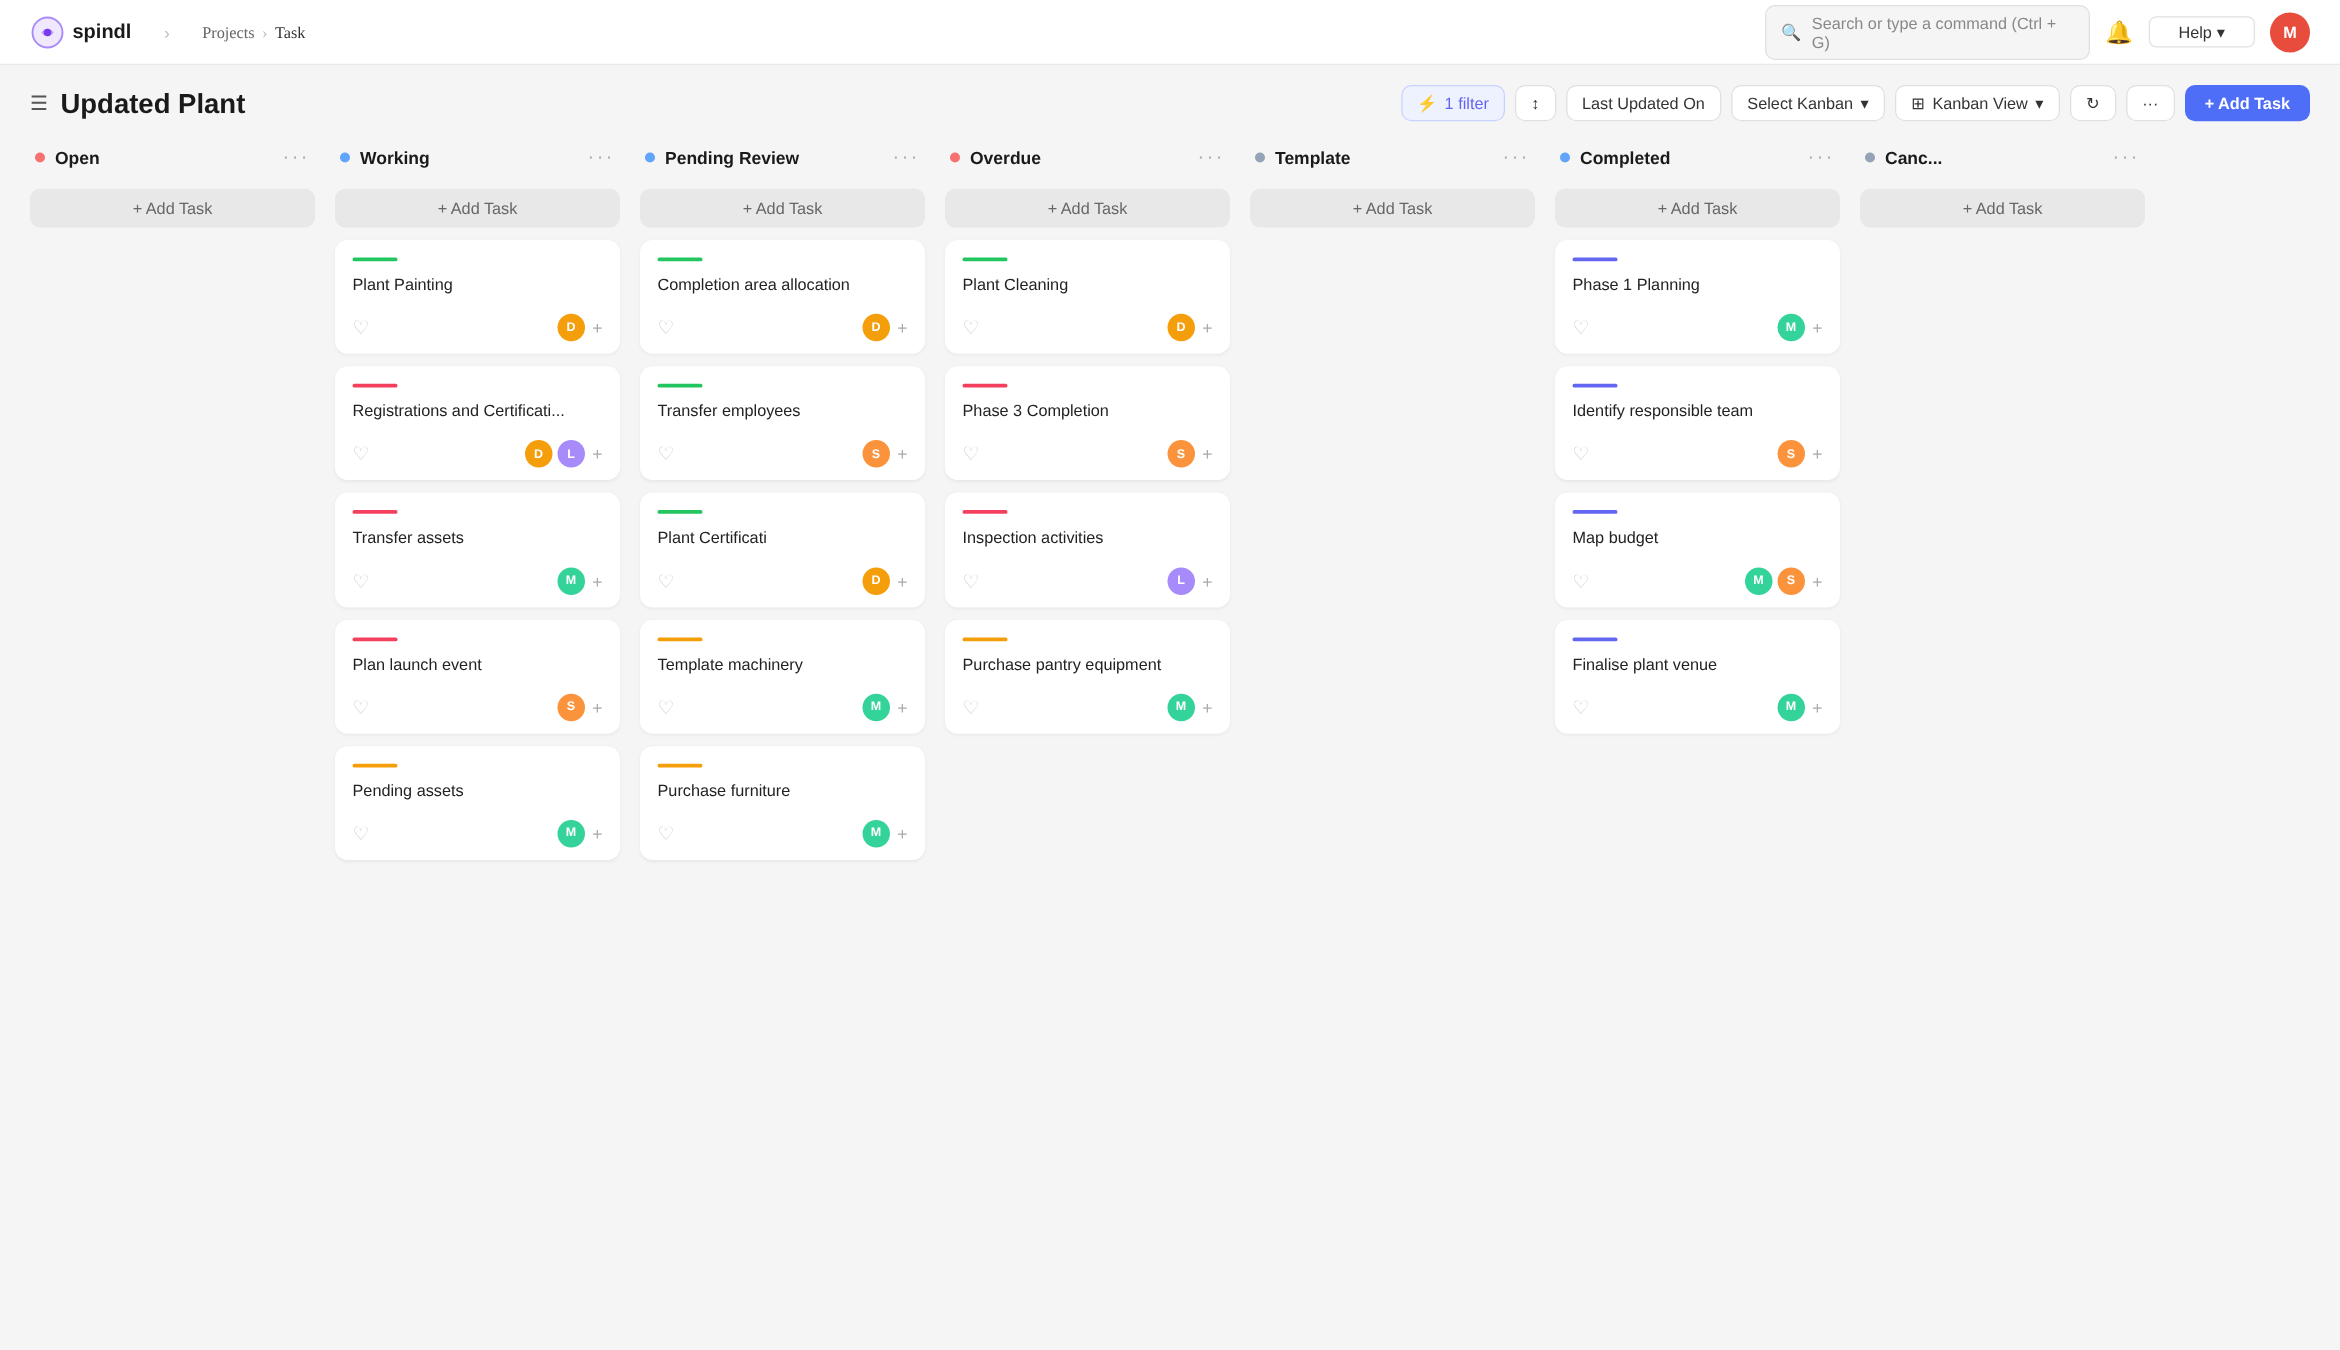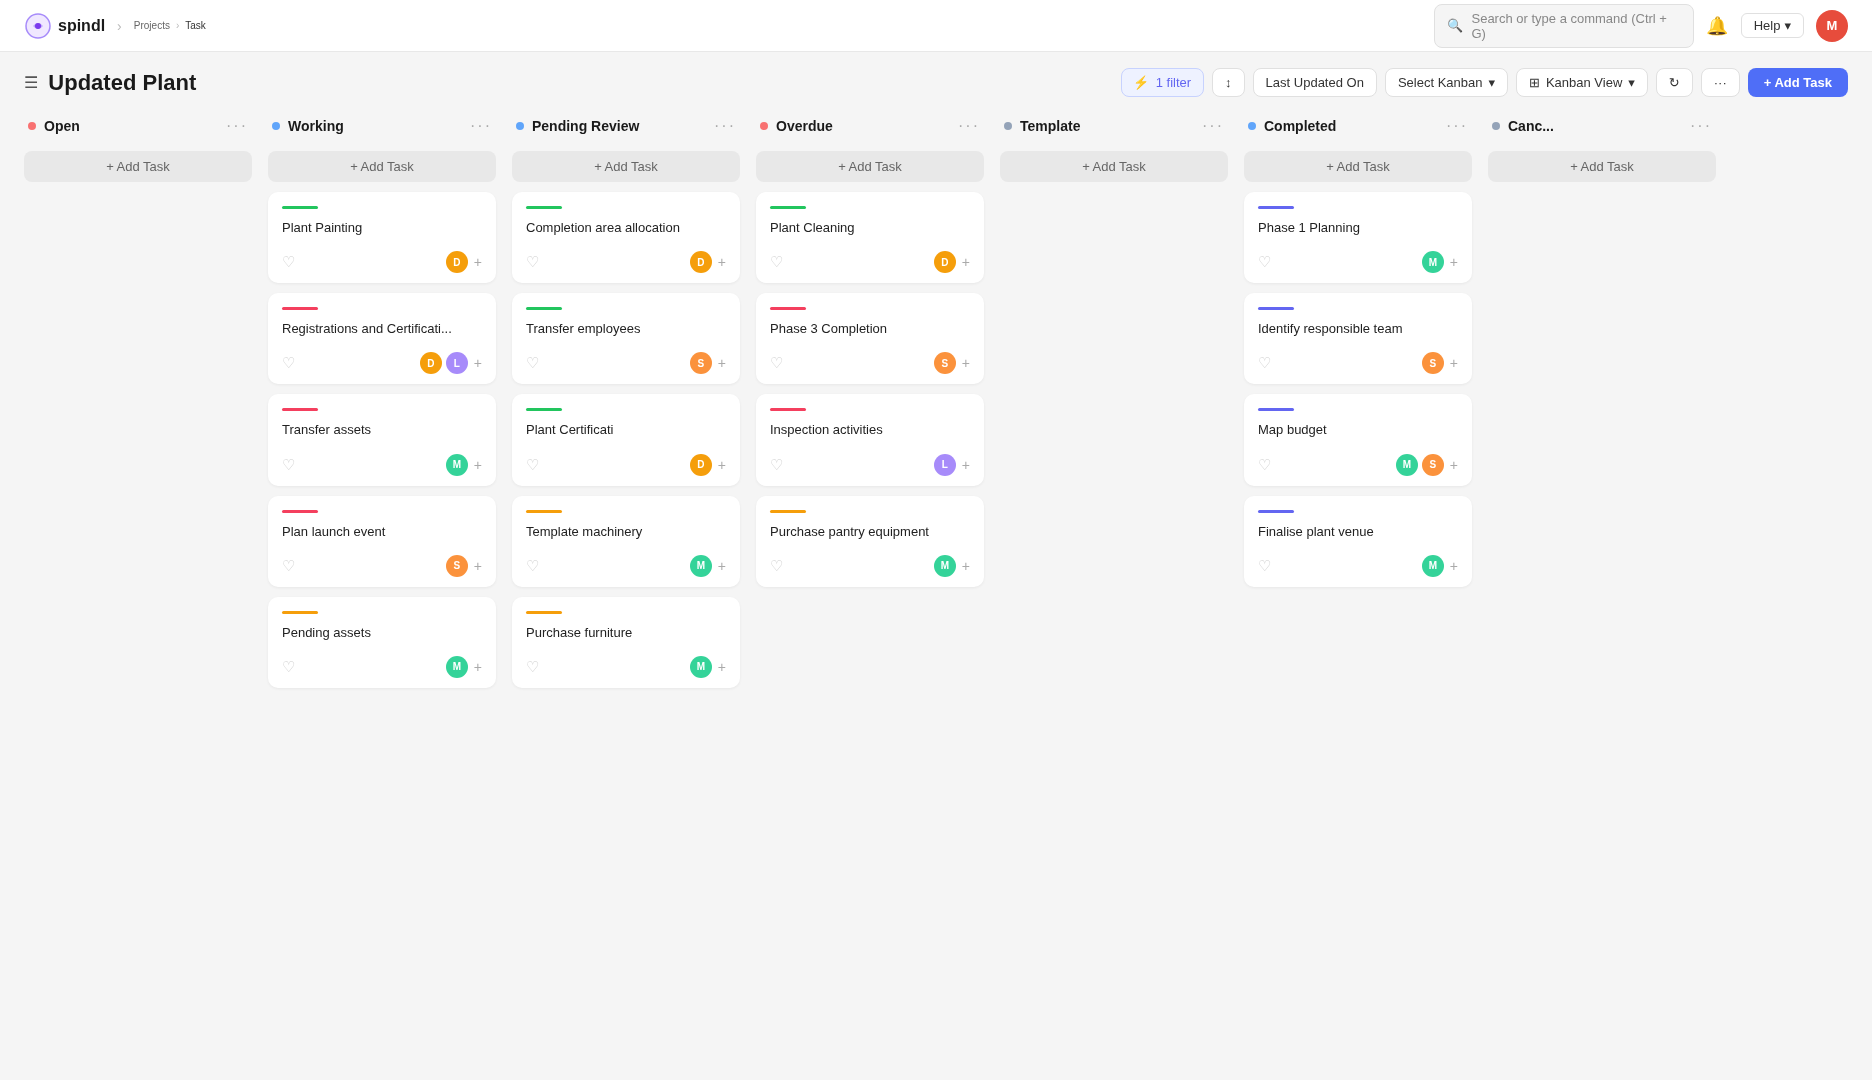--- a/index.html
+++ b/index.html
@@ -16,40 +16,41 @@
       align-items: center;
       justify-content: space-between;
       padding: 0 24px;
       height: 52px;
       background: #fff;
       border-bottom: 1px solid #e8e8e8;
     }
     .nav-left {
       display: flex;
       align-items: center;
-      gap: 12px;
+      gap: 26px;
     }
     .logo {
       display: flex;
       align-items: center;
       gap: 6px;
       font-weight: 700;
       font-size: 16px;
       color: #1a1a1a;
     }
     .logo-icon {
       width: 28px;
       height: 28px;
     }
     .breadcrumb {
       display: flex;
       align-items: flex-end;
       gap: 6px;
       color: #666;
-      font-size: 10px;
+      font-size: 13px;
+      font-family: Liberation Serif, serif;
     }
     .breadcrumb-sep { color: #bbb; }
     .breadcrumb-current { color: #333; }
     .nav-right {
       display: flex;
       align-items: center;
       gap: 12px;
     }
     .search-bar {
       display: flex;
@@ -68,21 +69,21 @@
       color: #555;
       cursor: pointer;
     }
     .help-btn {
       display: flex;
       align-items: center;
       gap: 4px;
       font-size: 13px;
       color: #333;
       cursor: pointer;
-      padding: 4px 12px;
+      padding: 4px 23px;
       border-radius: 6px;
       border: 1px solid #e0e0e0;
       background: #fff;
     }
     .avatar {
       width: 32px;
       height: 32px;
       border-radius: 50%;
       background: #e74c3c;
       color: white;

